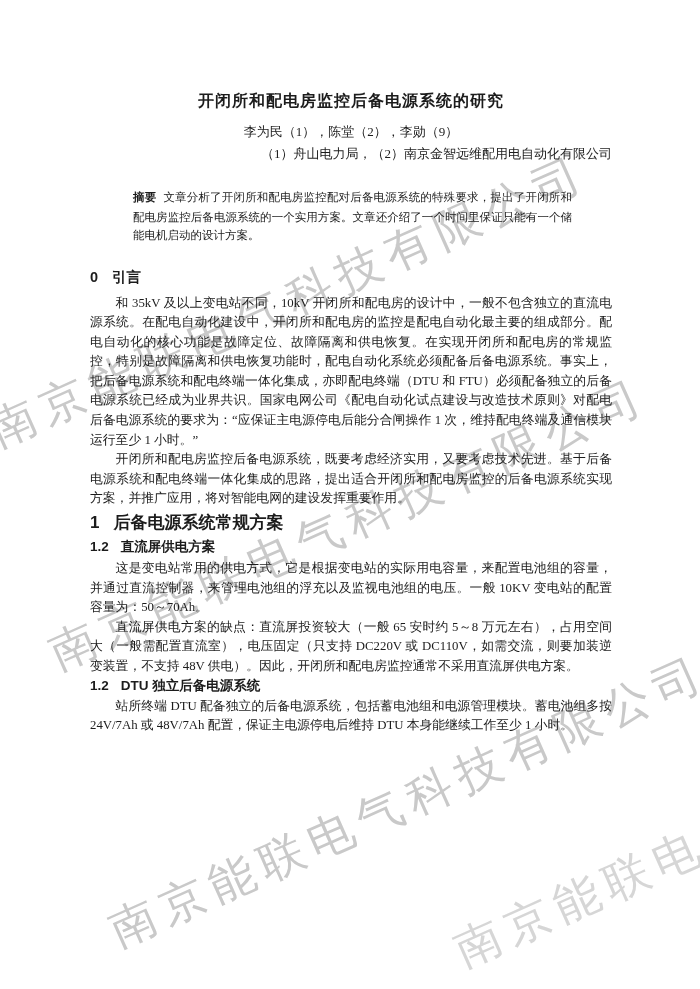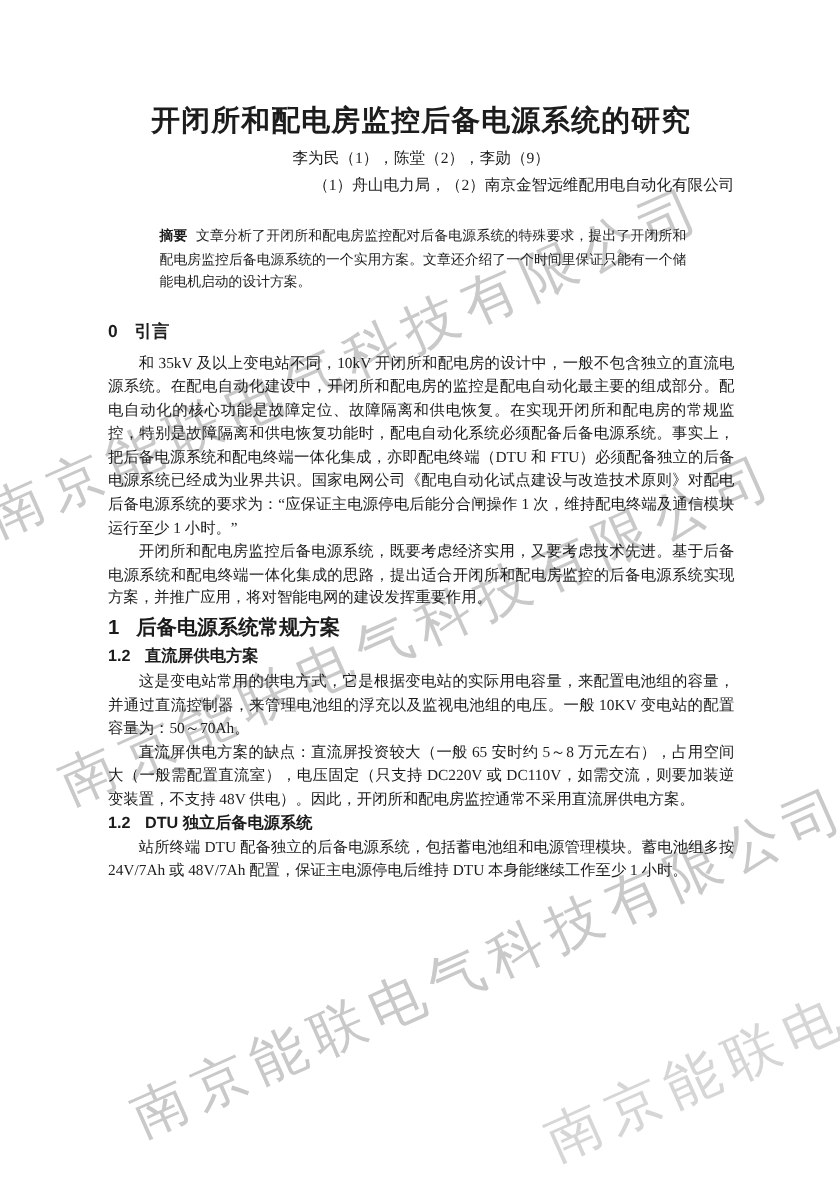--- a/index.html
+++ b/index.html
@@ -27,21 +27,21 @@
   .wm2 { left:40px;  top:628px; }
   .wm3 { left:100px; top:905px; }
   .wm4 { left:445px; top:925px; opacity:.75; }
   
   .content { position:absolute; z-index:1; left:90px; top:0; width:522px; }
   .title {
     padding-top:87px;
     text-align:center;
     font-family:"Liberation Sans", sans-serif;
     font-weight:bold;
-    font-size:24px; line-height:27px;
+    font-size:16px; line-height:27px;
     letter-spacing:1px;
   }
   .authors { text-align:center; font-size:13px; line-height:18px; margin-top:9px; }
   .affil   { text-align:right; font-size:13px; line-height:18px; margin-top:4px; }
   .abstract-block {
     margin:25px 40px 0 43px;
     font-size:11.5px; line-height:18.5px;
     text-align:justify;
   }
   .block-label {

